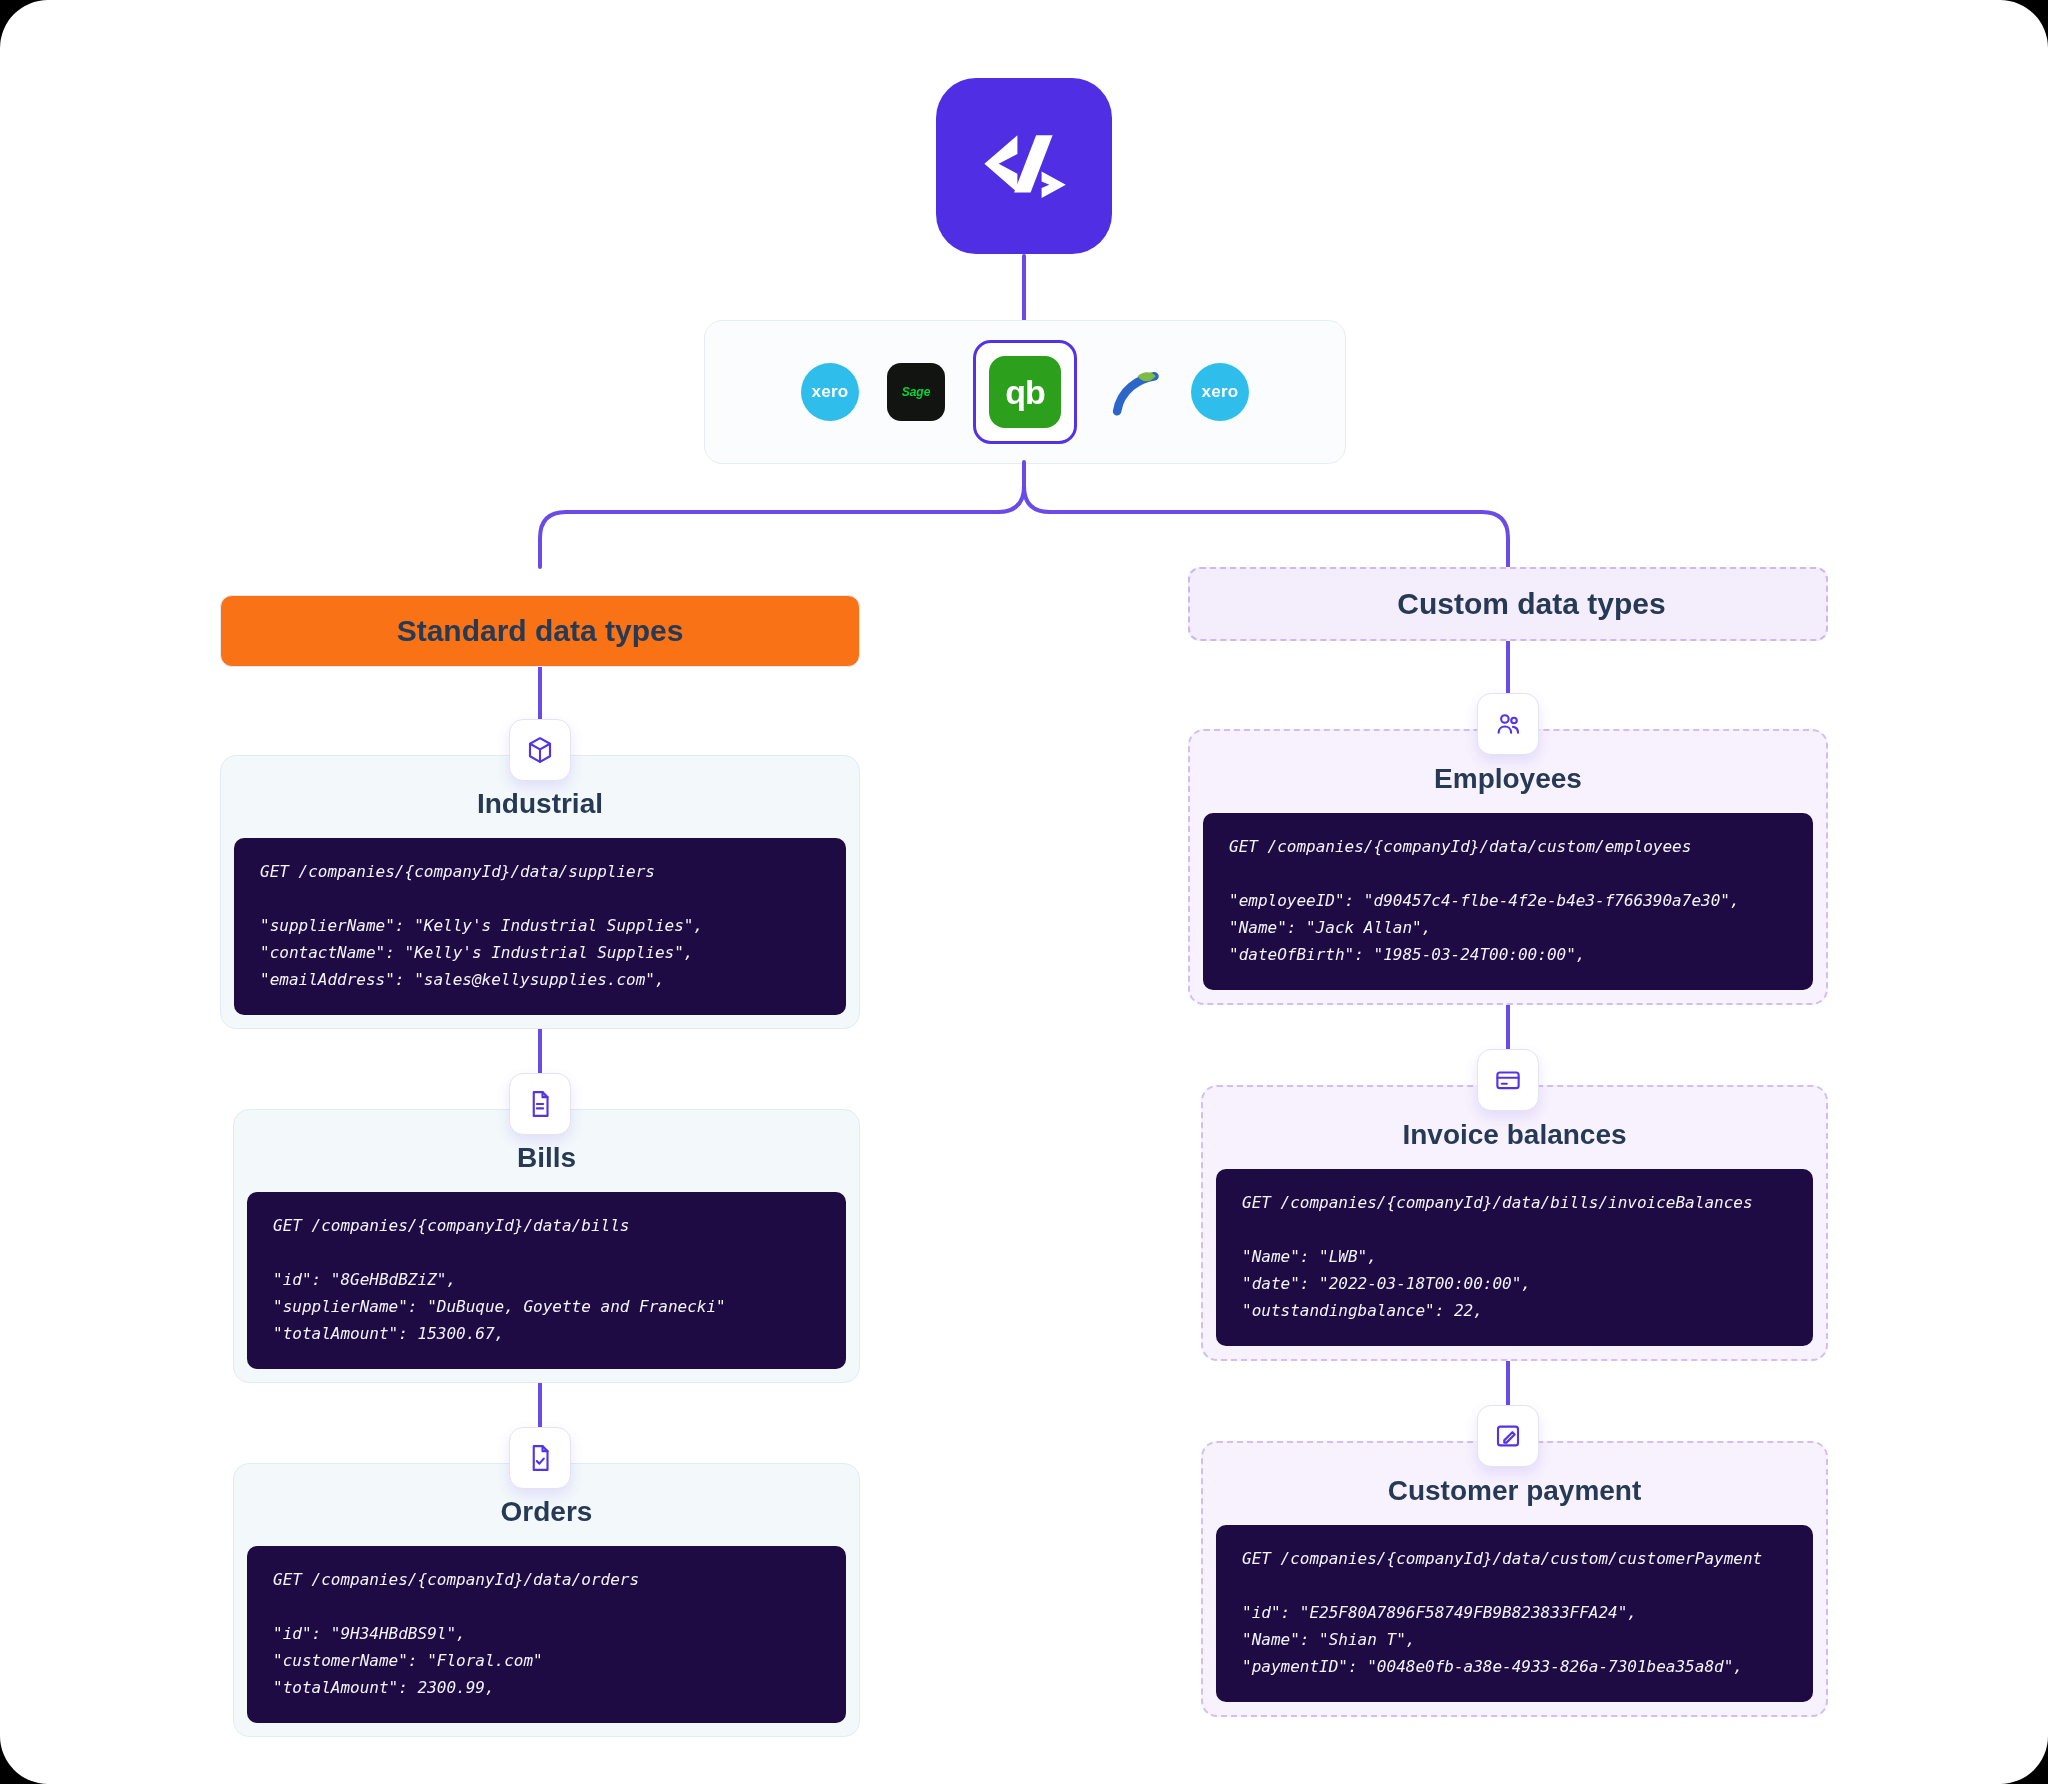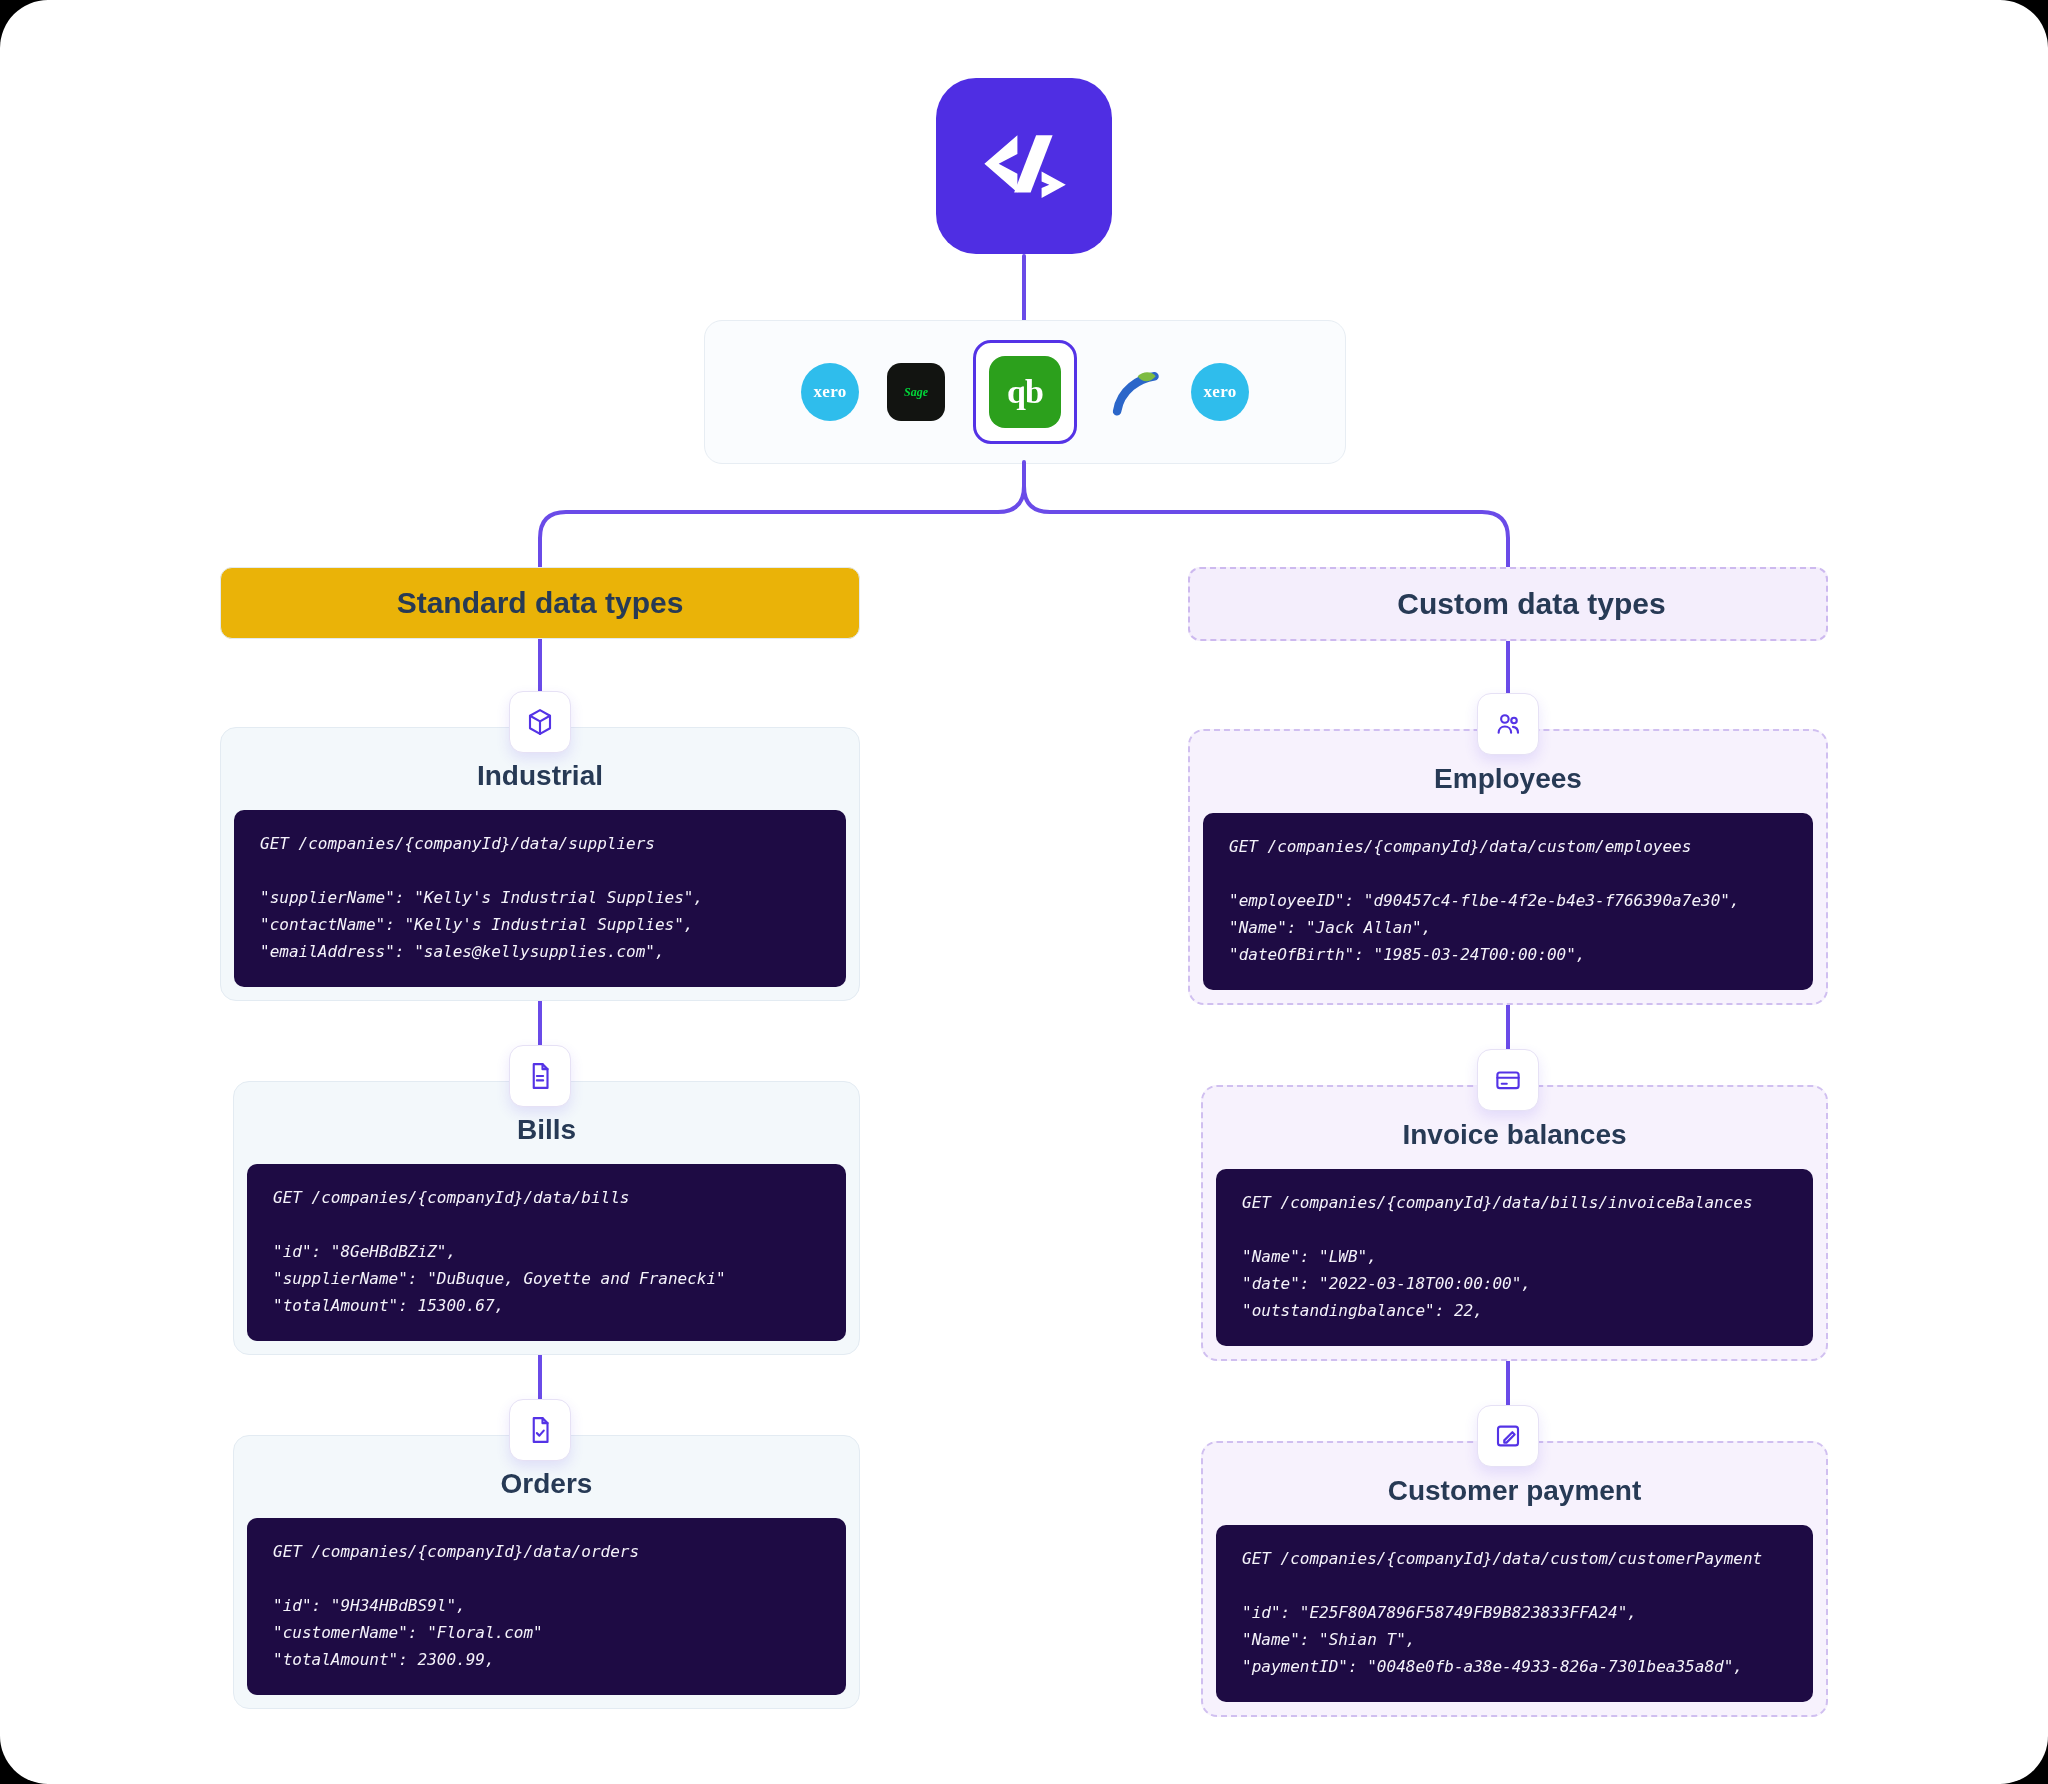--- a/index.html
+++ b/index.html
@@ -23,21 +23,21 @@
     display:flex;align-items:center;justify-content:center;
   }
   .stem{
     position:absolute;left:1022px;top:254px;width:4px;height:68px;
     background:#6A4BE8;border-radius:2px;
   }
   
   .connector-box{
     position:absolute;top:320px;left:704px;width:640px;height:142px;
     background:#FAFCFE;border:1px solid #E7EDF3;border-radius:18px;
-    display:flex;align-items:center;justify-content:center;gap:28px;font-family:Liberation Serif, serif;
+    display:flex;align-items:center;justify-content:center;gap:28px;
   }
   .tile{display:flex;align-items:center;justify-content:center;}
   .tile-xero{
     width:58px;height:58px;border-radius:50%;background:#2FBDEC;
     color:#fff;font-size:17px;font-weight:bold;letter-spacing:.3px;
   }
   .tile-sage{
     width:58px;height:58px;border-radius:14px;background:#121411;
     color:#00D639;font-size:12px;font-weight:bold;font-style:italic;
   }
@@ -60,21 +60,21 @@
     content:"";position:absolute;left:50%;top:70px;bottom:100px;width:4px;
     margin-left:-2px;background:#6A4BE8;z-index:0;border-radius:2px;
   }
   .col-left{left:220px;}
   .col-right{left:1188px;}
   .col-header{
     position:relative;z-index:1;height:70px;border-radius:12px;
     display:flex;align-items:center;justify-content:center;
     font-size:30px;font-weight:bold;color:#273A55;
   }
-  .col-left .col-header{background:#eab308;border:1px solid #E2EAF1;}
+  .col-left .col-header{background:#f97316;border:1px solid #E2EAF1;margin-top:28px;}
   .col-right .col-header{background:#F4EEFC;border:2px dashed #CDB9EF;padding-left:47px;}
   .section{position:relative;margin-top:88px;}
   .section + .section{margin-top:80px;padding-left:13px;}
   .icon-badge{
     position:absolute;top:-36px;left:50%;transform:translateX(-50%);
     width:60px;height:60px;background:#fff;border:1px solid #E6E1F5;border-radius:14px;
     box-shadow:0 6px 14px rgba(84,51,230,.12);
     display:flex;align-items:center;justify-content:center;z-index:2;
   }
   .card{

